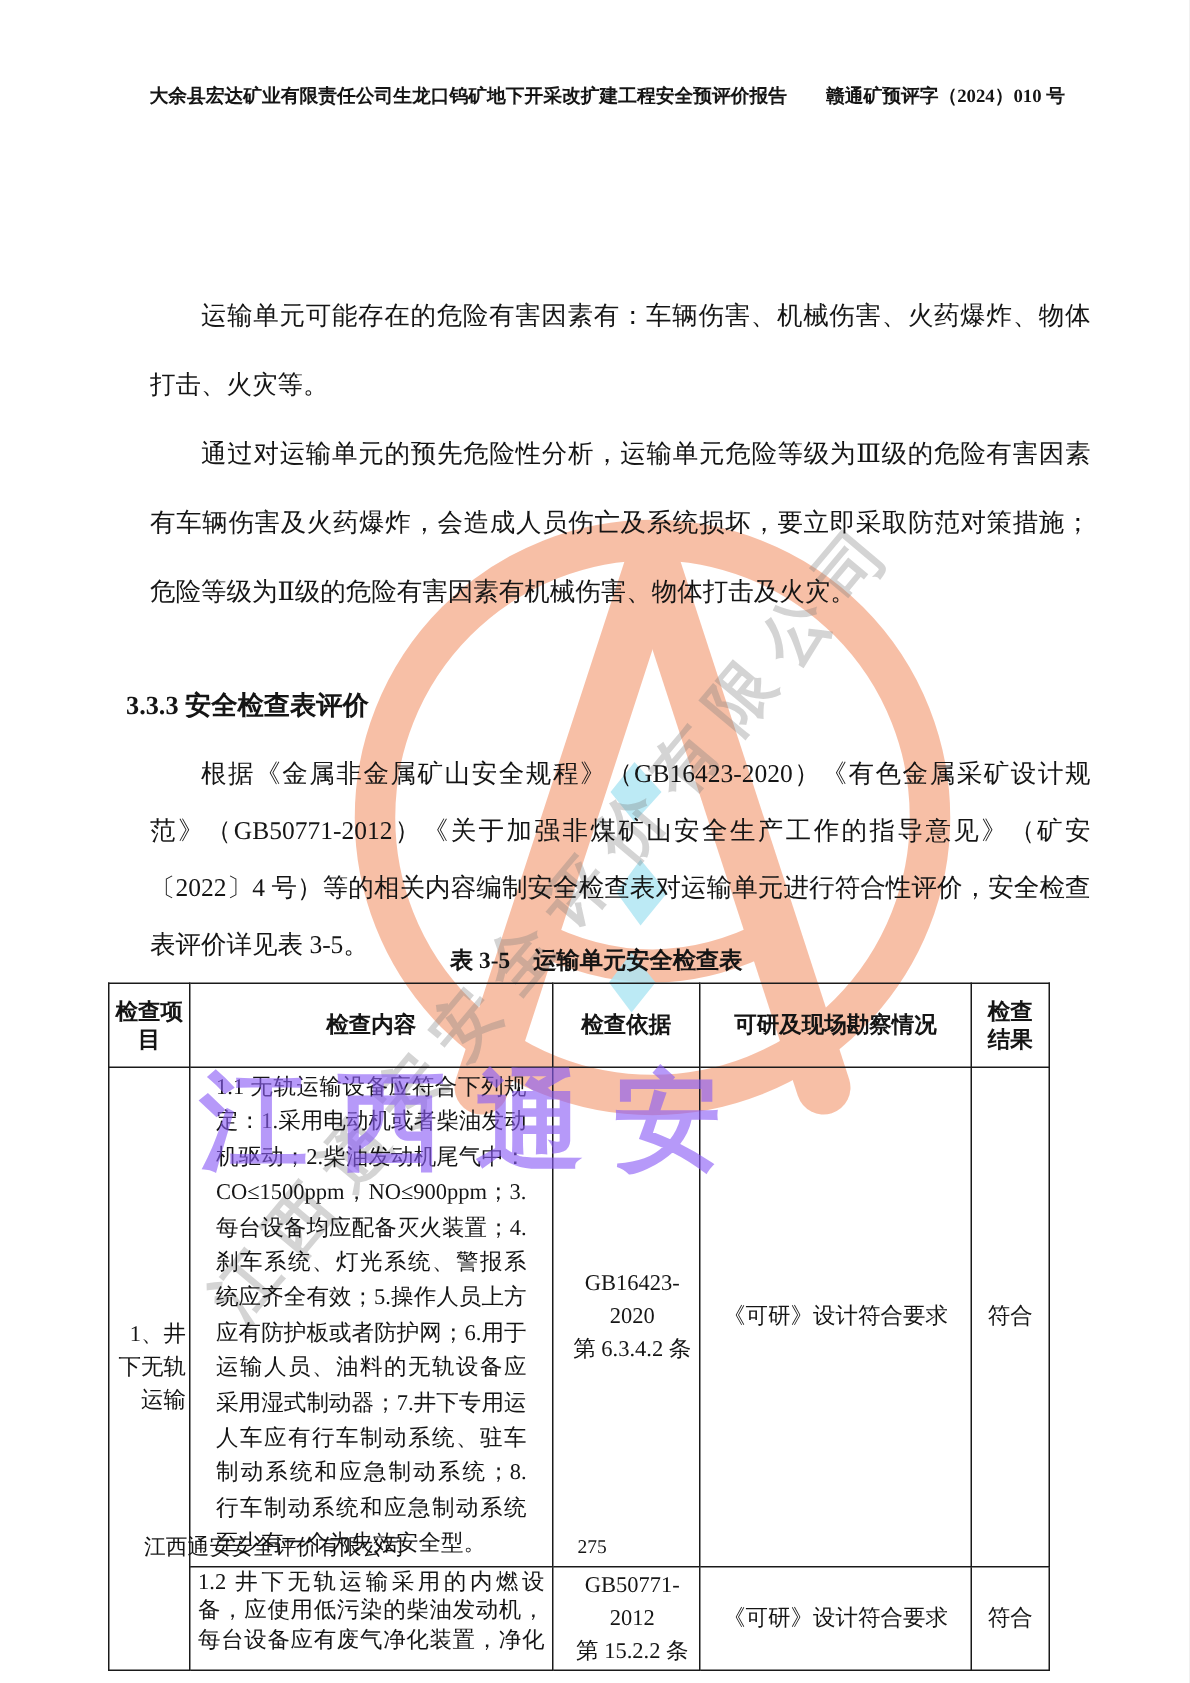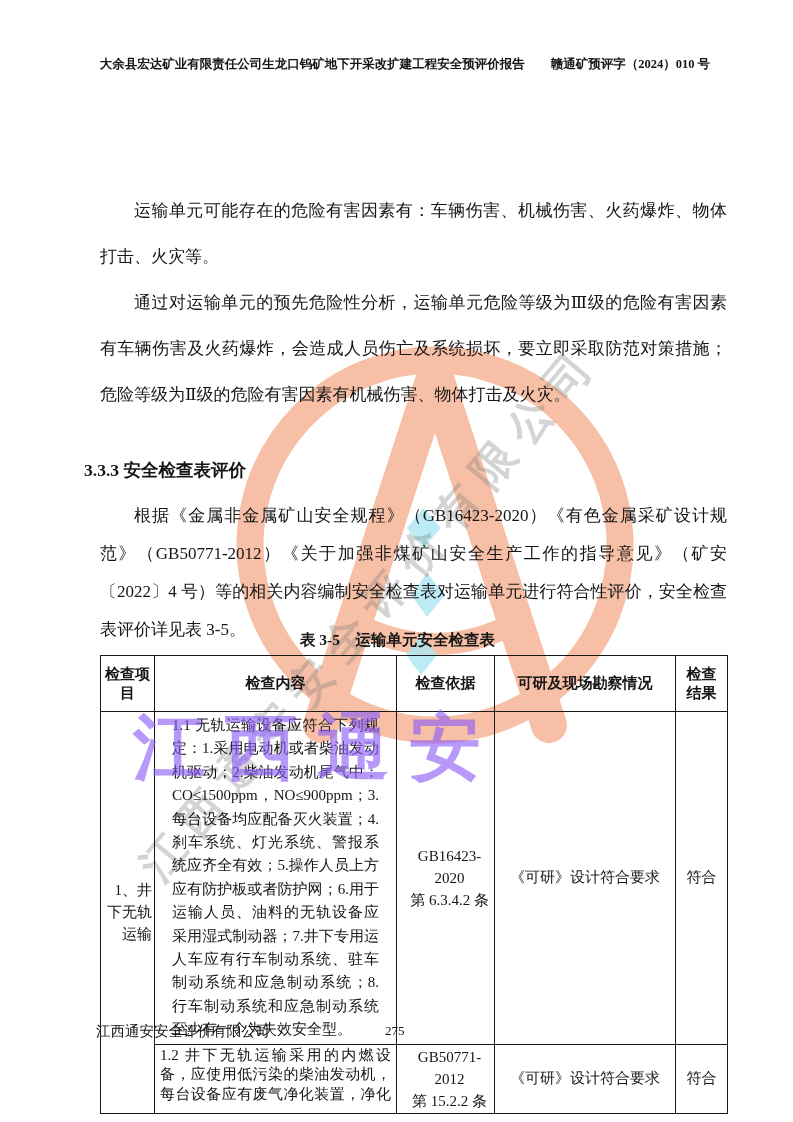--- a/index.html
+++ b/index.html
@@ -34,21 +34,21 @@
   .p3 { top:497px; line-height:38px; }
   .heading {
     position:absolute; left:84px; top:458px; width:627px;
     font-size:17.5px; font-weight:bold;
   }
   .caption {
     position:absolute; left:84px; top:630px; width:627px;
     text-align:center; font-size:15.5px; font-weight:bold;
   }
   
-  .check-table { position:absolute; top:655px; left:100px; width:627px; font-size:15px; }
+  .check-table { position:absolute; top:655px; left:72px; width:627px; font-size:15px; }
   .check-table th { font-size:15px; height:53px; }
   .check-table td { vertical-align:middle; }
   .cell-item { text-align:right; line-height:22px; padding:1px 2px; }
   .cell-content { text-align:justify; line-height:23.4px; padding:2px 17px; }
   .cell-basis { text-align:center; line-height:22px;padding-left:12px; }
   .cell-mid { text-align:center; }
   .row-1 { height:234px; }
   .row-2 { height:59px; }
   .clip58 { height:57px; overflow:hidden; }
   

